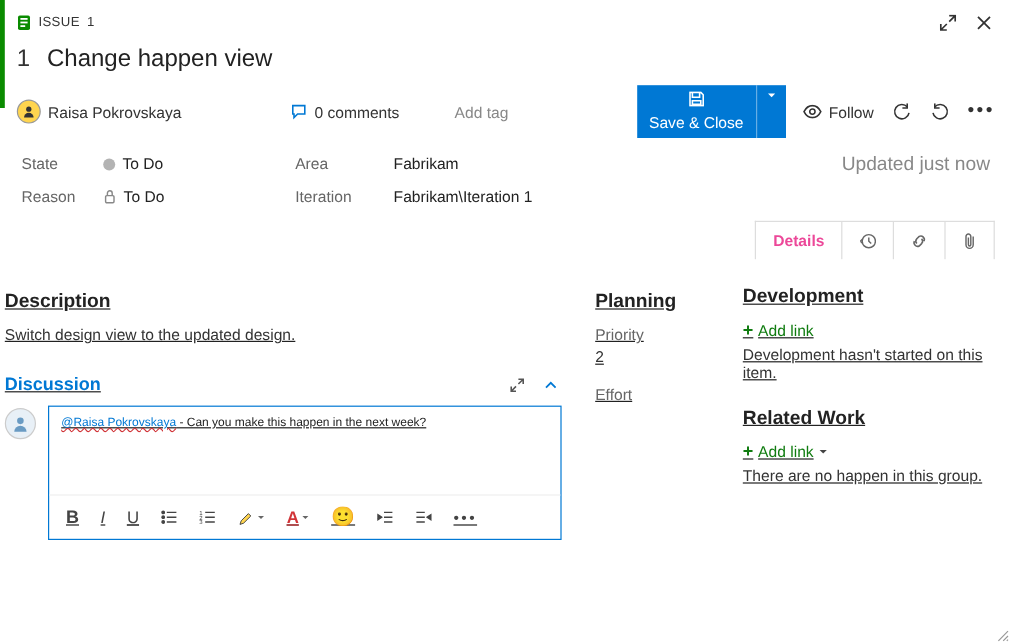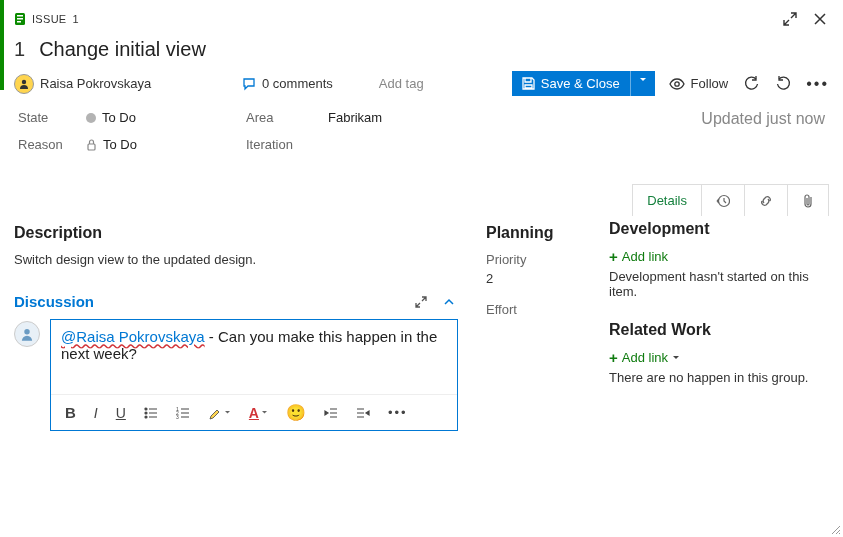--- a/index.html
+++ b/index.html
@@ -13,58 +13,58 @@
   .title-row { display:flex; align-items:baseline; gap:14px; margin-top:8px;}
   .title-num { font-size:20px; color:#333; font-weight:400;}
   .title-text { font-size:20px; color:#222; font-weight:400;}
   .meta-row { display:flex; align-items:center; margin-top:10px; gap:28px;}
   .avatar { width:20px; height:20px; border-radius:50%; background:#ffd54f; display:inline-flex; align-items:center; justify-content:center; border:1px solid #999; font-size:11px;}
   .avatar svg { width:14px; height:14px;}
   .assignee { display:flex; align-items:center; gap:6px; color:#333; width:200px;}
   .comments { display:flex; align-items:center; gap:6px; color:#333;}
   .addtag { color:#888; font-size:13px; margin-left:18px;}
   .right-actions { margin-left:auto; display:flex; align-items:center; gap:14px;}
-  .btn-primary { background:#0078d4; color:#fff; padding:5px 10px; display:flex; align-items:center; gap:6px; border:none; font-size:13px; cursor:pointer;}
+  .btn-primary { background:#0078d4; color:#fff; padding:5px 10px; display:flex; align-items:center; gap:6px; border:none; font-size:13px; cursor:pointer;flex-direction:column;}
   .btn-split-arrow { border-left:1px solid rgba(255,255,255,0.4); padding:5px 8px; background:#0078d4; color:#fff; cursor:pointer;}
   .btn-split { display:flex;}
   .follow { display:flex; align-items:center; gap:6px; color:#333; cursor:pointer;}
   .kebab { font-size:16px; letter-spacing:2px; cursor:pointer; color:#333;}
   .fields { display:flex; padding:14px 14px 0 18px; gap:20px; align-items:flex-start;}
   .field-grid { display:grid; grid-template-columns:60px 140px; row-gap:12px; column-gap:8px; color:#555; font-size:13px;}
   .field-grid2 { display:grid; grid-template-columns:70px 180px; row-gap:12px; column-gap:12px; color:#555; font-size:13px;}
   .field-label{ color:#666; }
   .field-val { color:#222; display:flex; align-items:center; gap:6px;}
   .state-dot { width:10px; height:10px; border-radius:50%; background:#b3b3b3; display:inline-block;}
   .lock { color:#888; }
   .updated { margin-left:auto; color:#888; font-size:16px; padding-right:4px;}
-  .body { display:flex; padding:0 14px; gap:28px;}
+  .body { display:flex; padding:0 4px; gap:28px;text-decoration:underline;}
   .col-main { flex:1.45; padding-top:4px;}
   .col-planning { width:95px; padding-top:4px;}
   .col-side { width:220px; padding-top:0;}
   .section-h { font-size:16px; font-weight:600; color:#222; margin:16px 0 10px 0;}
   .desc-text { color:#333; }
   .disc-head { display:flex; align-items:flex-start; justify-content:space-between; margin-top:26px;}
   .disc-title { color:#0078d4; font-weight:600; font-size:15px;}
   .disc-tools { display:flex; align-items:center; gap:10px; color:#555;}
   .editor-wrap { display:flex; gap:10px; margin-top:8px;}
   .editor-avatar { width:26px; height:26px; border-radius:50%; background:#e8f0f7; border:1px solid #ccc; display:flex; align-items:center; justify-content:center; flex-shrink:0; margin-top:2px;}
   .editor { border:1px solid #0078d4; flex:1; min-height:112px; display:flex; flex-direction:column;}
-  .editor-content { flex:1; padding:8px 10px; font-size:15px; color:#222;}
+  .editor-content { flex:1; padding:8px 10px; font-size:10px; color:#222;}
   .mention { color:#0078d4; text-decoration:underline; text-decoration-style:wavy; text-decoration-color:#d13438;}
   .editor-toolbar { border-top:1px solid #eee; display:flex; align-items:center; gap:18px; padding:8px 14px; color:#444;}
   .tb { cursor:pointer; display:inline-flex; align-items:center; gap:2px;}
   .tb-b { font-weight:700; font-size:15px;}
   .tb-i { font-style:italic; font-size:14px;}
   .tb-u { text-decoration:underline; font-size:14px;}
   .tb-a { color:#d13438; text-decoration:underline;}
   .emoji { font-size:16px;}
   .tabbox { display:flex; border:1px solid #ddd; border-bottom:none;}
   .tabbox > div { padding:8px 14px; border-right:1px solid #ddd; cursor:pointer; display:flex; align-items:center; color:#666;}
   .tabbox > div:last-child { border-right:none;}
-  .tabbox > div.active { color:#15803d;}
+  .tabbox > div.active { color:#ec4899;font-weight:bold;}
   .addlink { color:#107c10; display:flex; align-items:center; gap:4px; cursor:pointer; font-size:13px;}
   .side-text { color:#333; font-size:13px; margin-top:4px;}
   .plan-label { color:#666; margin-top:10px;}
   .plan-val { color:#333; margin-top:4px;}
   .tabsarea { position:absolute; right:14px; top:184px;}
   .resize-grip { position:absolute; right:2px; bottom:2px; color:#aaa; font-size:14px; transform:rotate(0deg);}
   svg { display:block;}
 </style>
 </head>
 <body>
@@ -94,21 +94,21 @@
       <span class="icon-btn">
         <svg width="14" height="14" viewBox="0 0 14 14" stroke="#333" stroke-width="1.5">
             <path d="M2 2 L12 12 M12 2 L2 12"></path>
           </svg>
       </span>
     </div>
   </div>
 
   <div class="title-row">
     <span class="title-num">1</span>
-    <span class="title-text">Change initial view</span>
+    <span class="title-text">Change happen view</span>
   </div>
 
   <div class="meta-row">
     <div class="assignee">
       <span class="avatar">
         <svg viewBox="0 0 14 14">
             <circle cx="7" cy="5" r="2.2" fill="#333"></circle>
             <path d="M3 12 a4 4 0 0 1 8 0" fill="#333"></path>
           </svg>
       </span>
@@ -183,20 +183,23 @@
       </span>
       <span>To Do</span>
     </div>
   </div>
   <div class="field-grid2">
     <div class="field-label">Area</div>
     <div class="field-val">
         <span>Fabrikam</span>
       </div>
     <div class="field-label">Iteration</div>
+    <div class="field-val">
+        <span>Fabrikam\Iteration 1</span>
+      </div>
   </div>
   <div class="updated">Updated just now</div>
 </div>
 
 <div class="tabsarea">
   <div class="tabbox">
     <div class="active">
         <span>Details</span>
       </div>
     <div>

